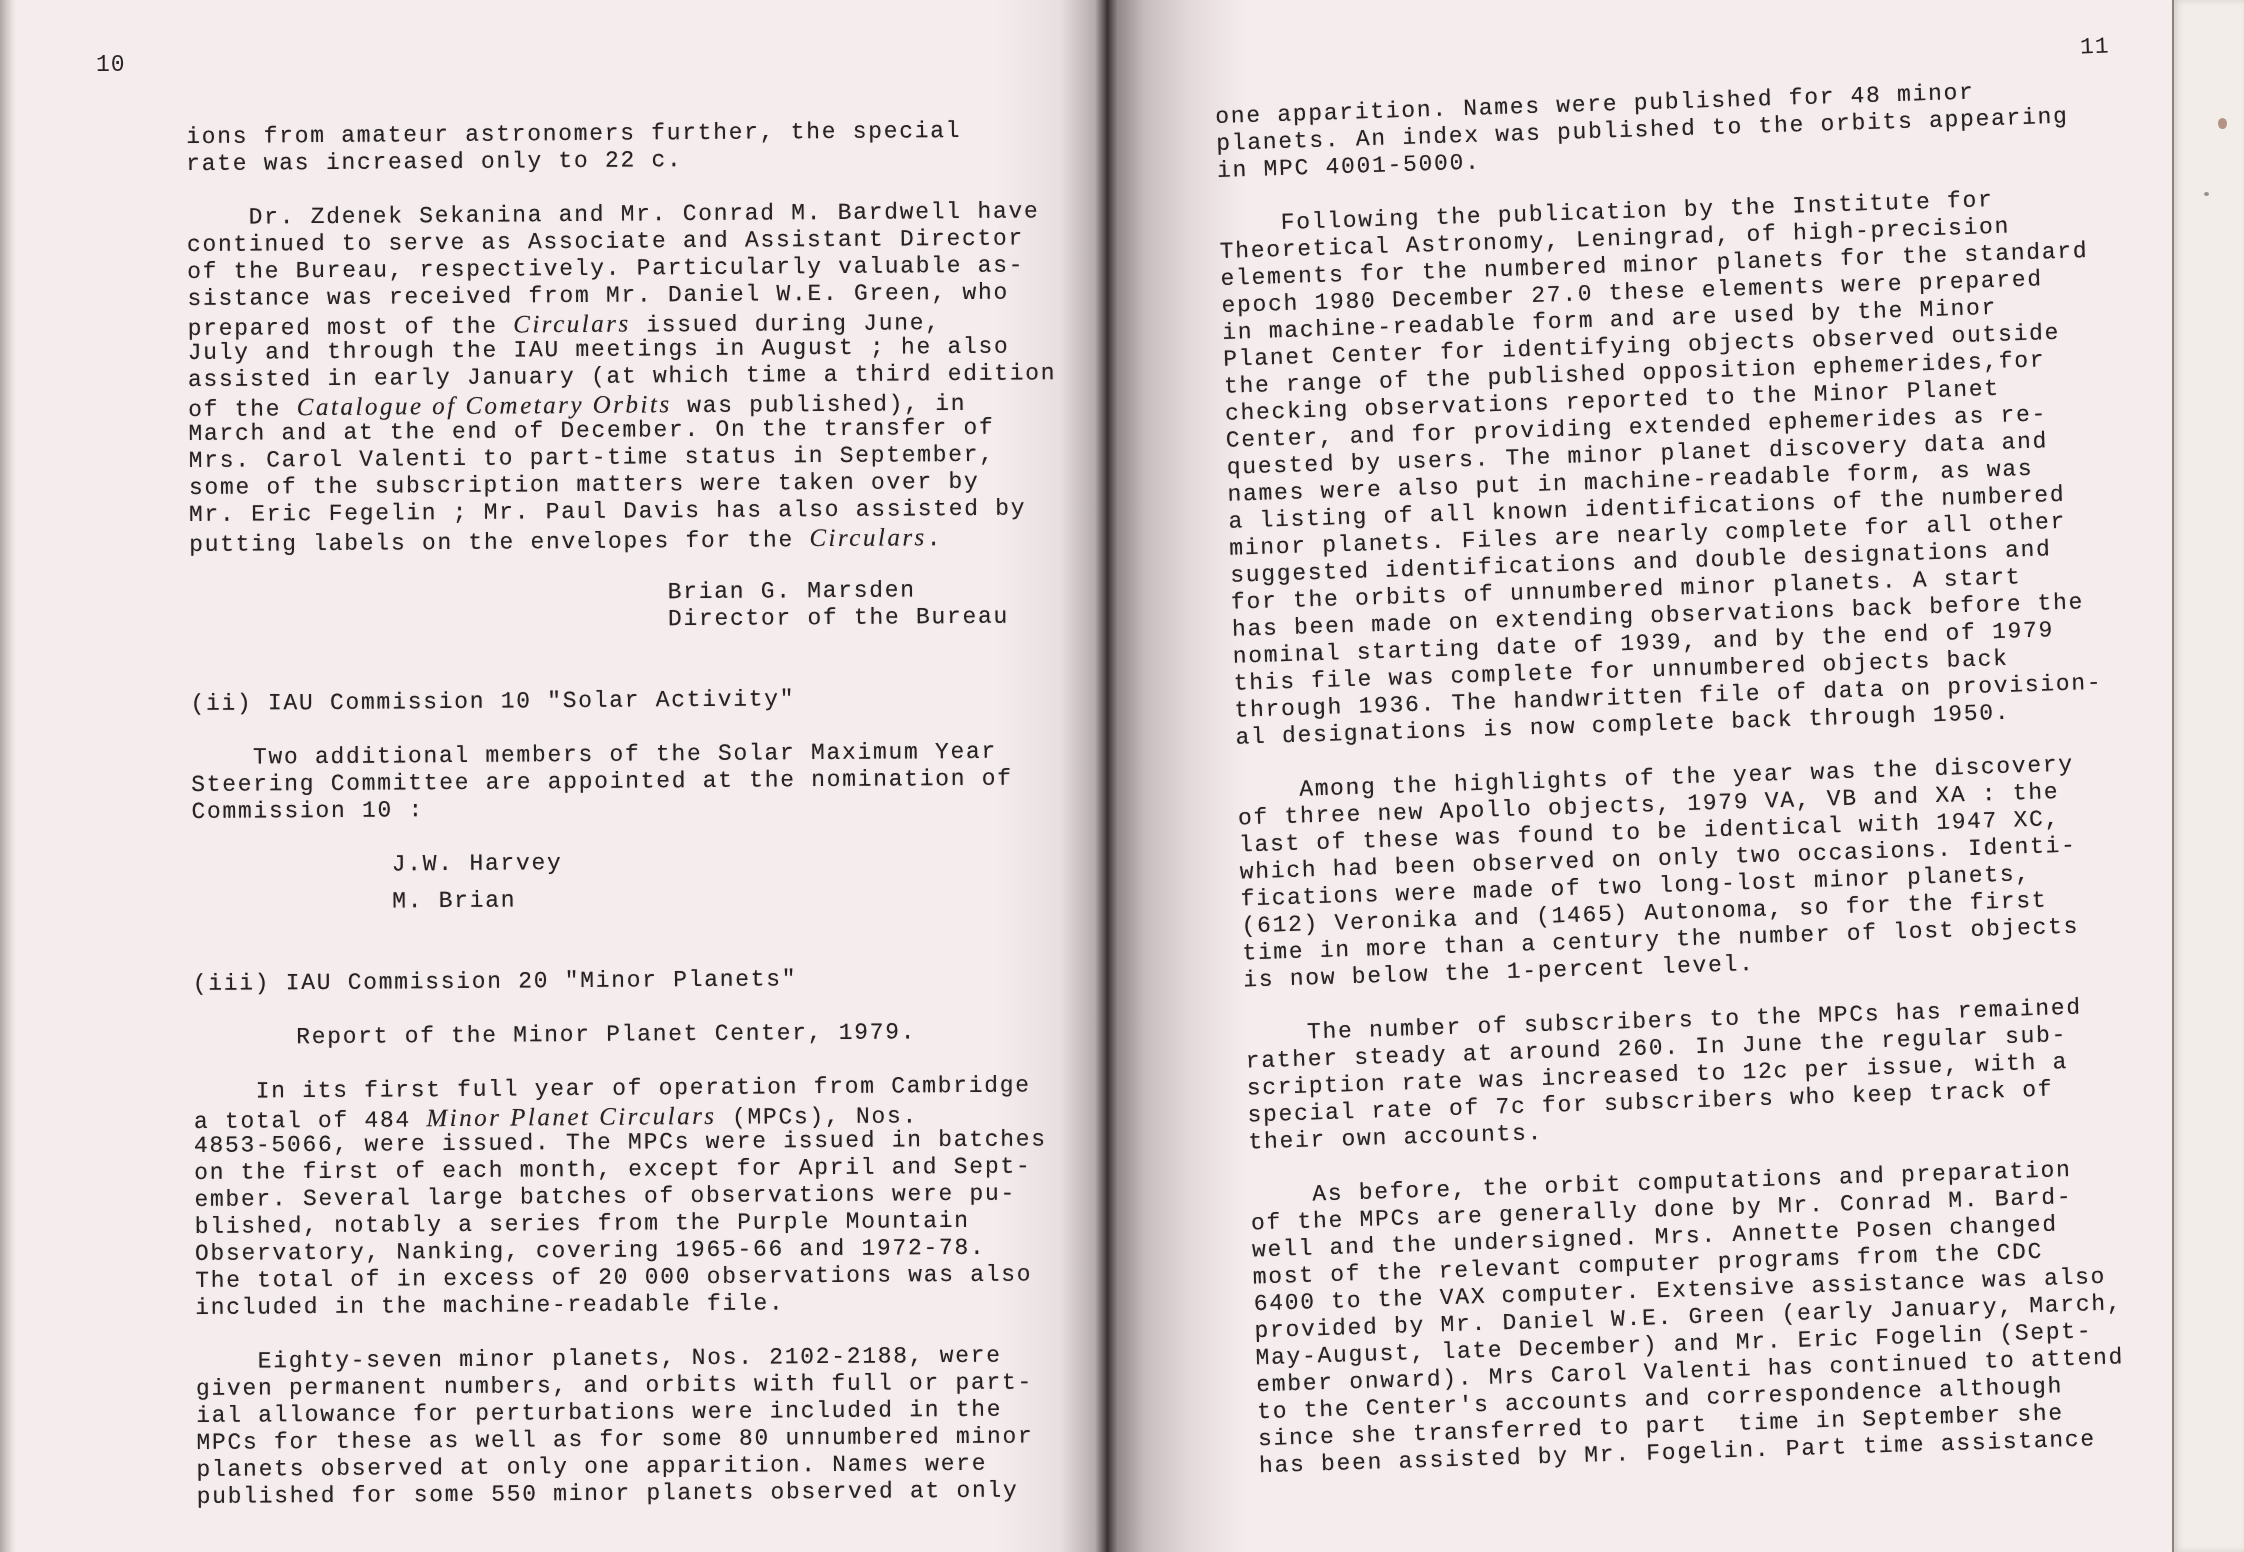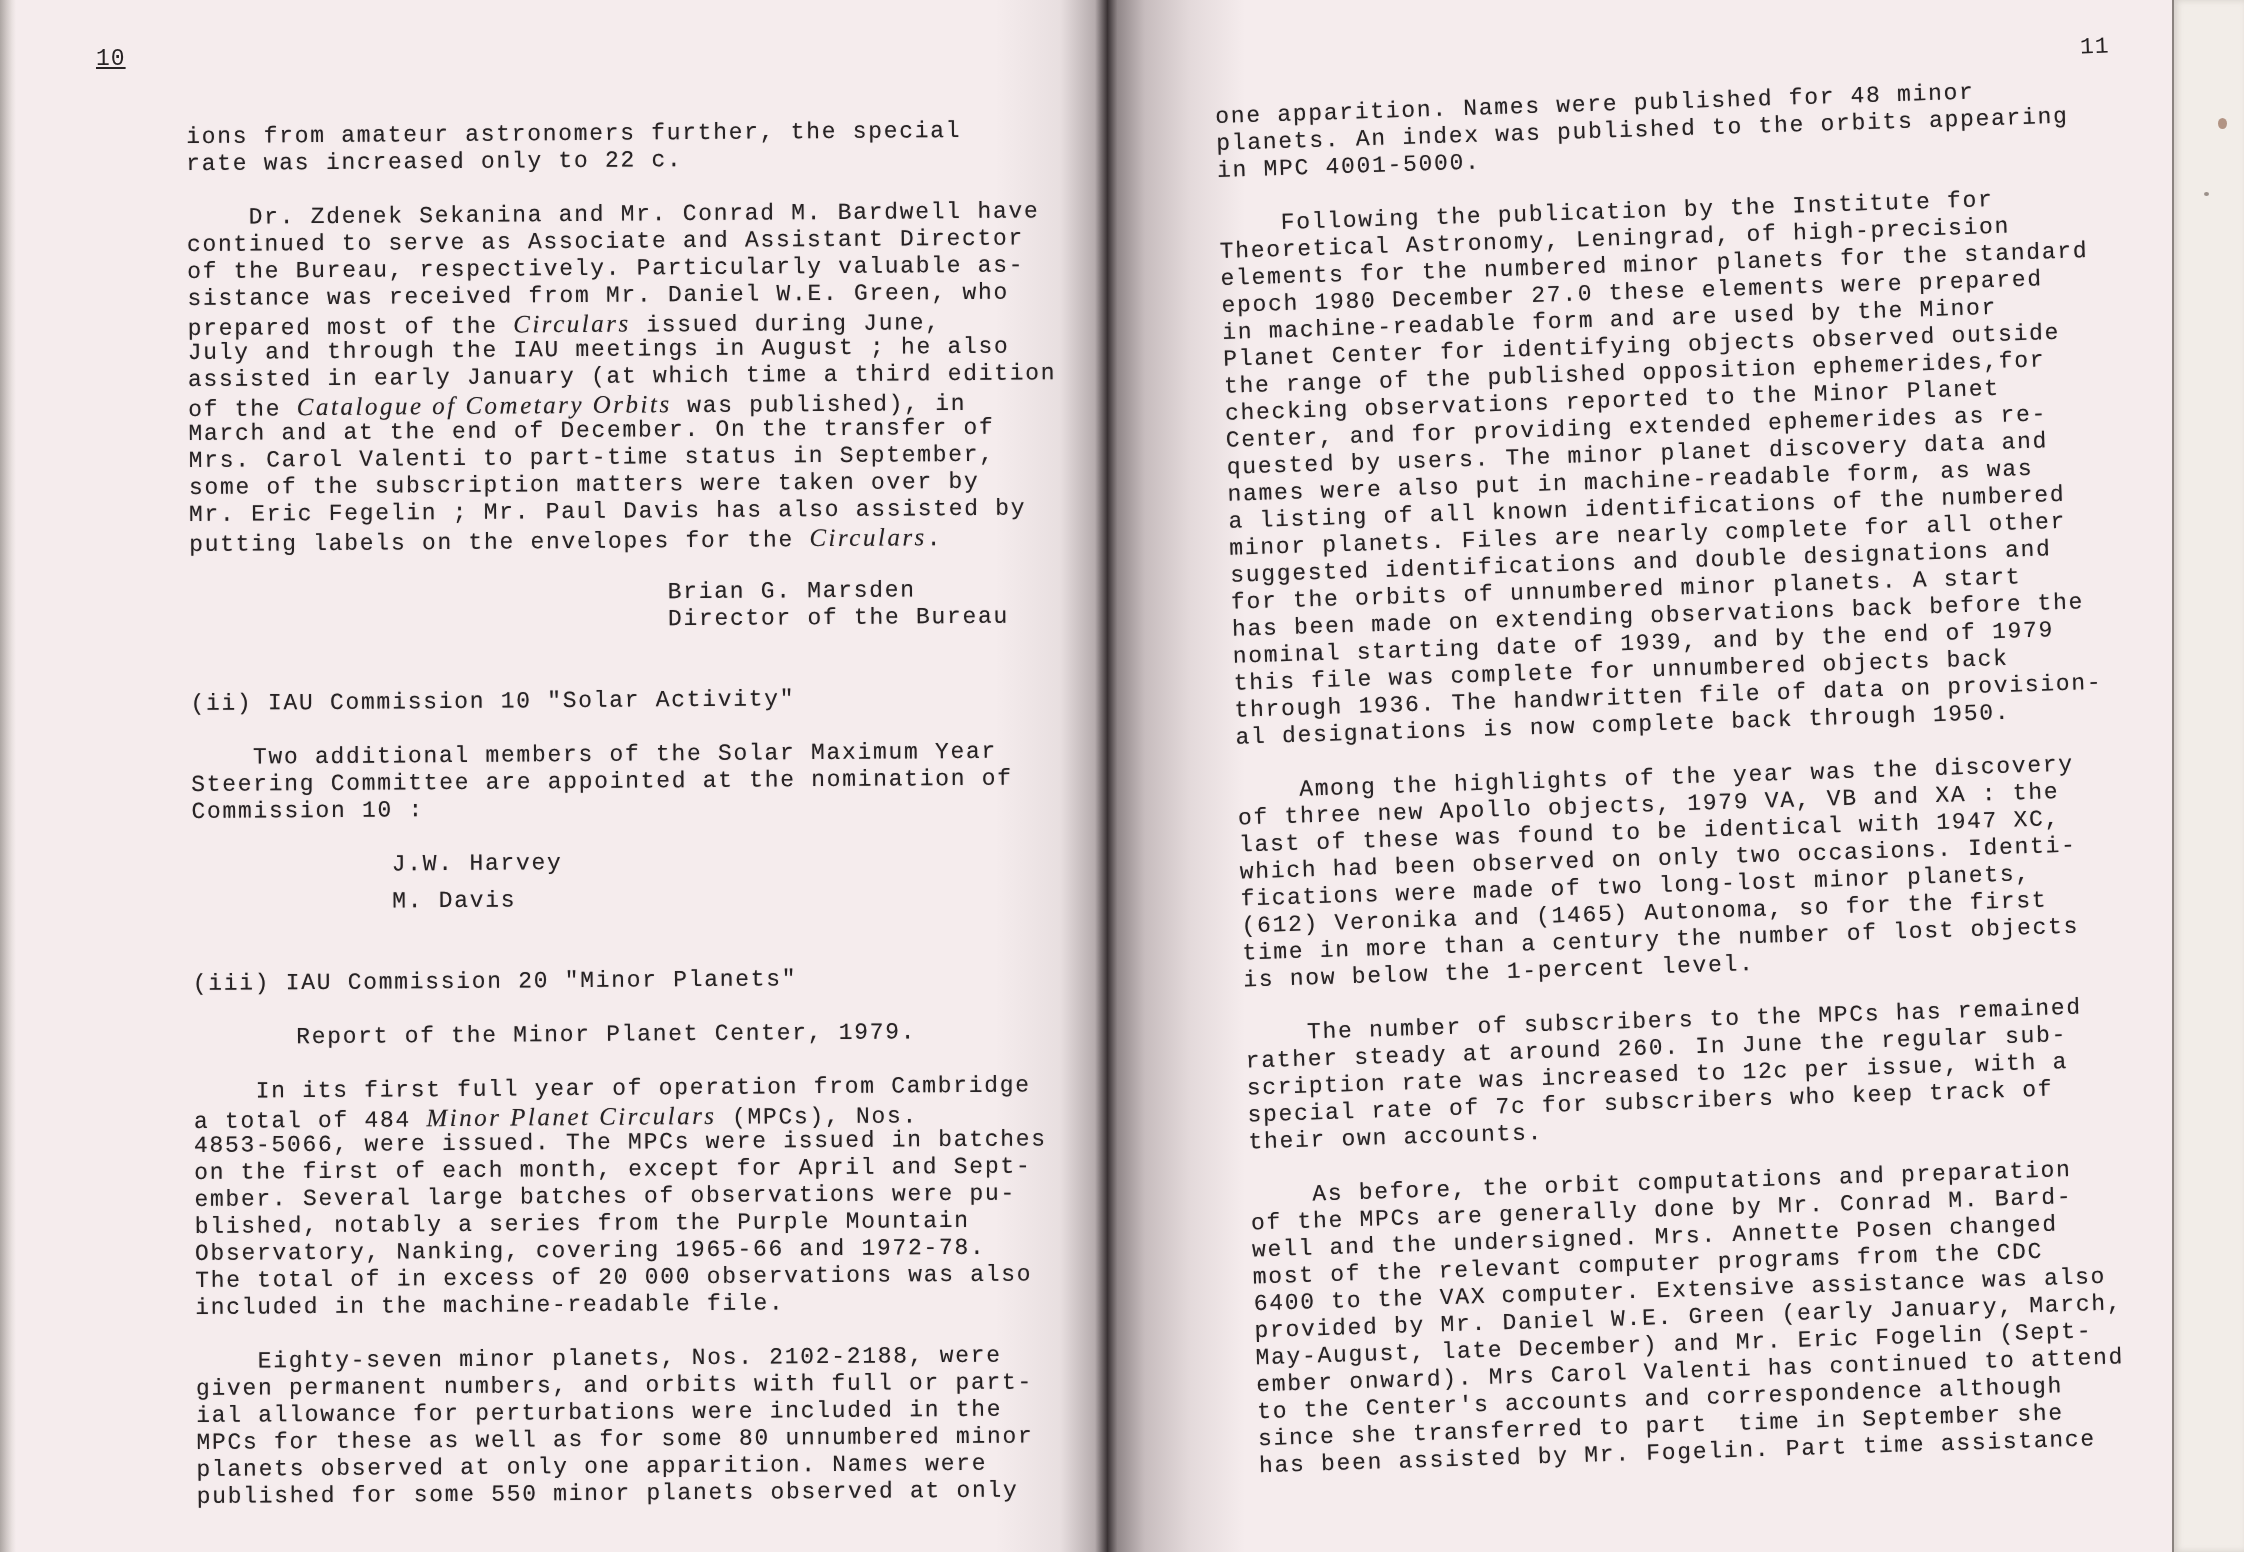--- a/index.html
+++ b/index.html
@@ -31,21 +31,21 @@
       rgba(80,68,70,0) 0%,
       rgba(80,68,70,0.08) 26%,
       rgba(62,51,53,0.35) 40%,
       rgba(24,17,19,0.85) 45%,
       rgba(52,42,44,0.52) 49%,
       rgba(92,78,80,0.30) 60%,
       rgba(120,104,106,0.14) 78%,
       rgba(140,124,126,0) 100%);
   }
   .page-num{position:absolute;font-size:23px;letter-spacing:1px;}
-  .page-num.left{left:96px;top:46px;text-decoration:underline;}
+  .page-num.left{left:96px;top:52px;}
   .page-num.right{left:2080px;top:34px;transform:rotate(-2deg);}
   .text-col{
     position:absolute;font-size:23px;line-height:27px;letter-spacing:1.7px;
     text-shadow:0 0 1px rgba(39,35,36,.38);
   }
   .text-col.lcol{left:186px;top:124px;width:930px;transform:rotate(-0.45deg);transform-origin:0 0;}
   .text-col.rcol{left:1215px;top:104px;width:950px;transform:rotate(-1.85deg);transform-origin:0 0;}
   .block{margin-top:27px;}
   .block:first-child{margin-top:0;}
   .block.heading{margin-top:54px;}
@@ -94,21 +94,21 @@
       <div class="block heading">
         <div class="line"><span>(ii) IAU Commission 10 "Solar Activity"</span></div>
       </div>
       <div class="block para">
         <div class="line"><span>    Two additional members of the Solar Maximum Year</span></div>
         <div class="line"><span>Steering Committee are appointed at the nomination of</span></div>
         <div class="line"><span>Commission 10 :</span></div>
       </div>
       <div class="block names">
         <div class="line"><span>J.W. Harvey</span></div>
-        <div class="line" style="margin-top: 10px;"><span>M. Davis</span></div>
+        <div class="line" style="margin-top: 10px;"><span>M. Brian</span></div>
       </div>
       <div class="block heading">
         <div class="line"><span>(iii) IAU Commission 20 "Minor Planets"</span></div>
       </div>
       <div class="block report">
         <div class="line"><span>Report of the Minor Planet Center, 1979.</span></div>
       </div>
       <div class="block para">
         <div class="line"><span>    In its first full year of operation from Cambridge</span></div>
         <div class="line"><span>a total of 484 </span><span class="italic">Minor Planet Circulars</span><span> (MPCs), Nos.</span></div>

